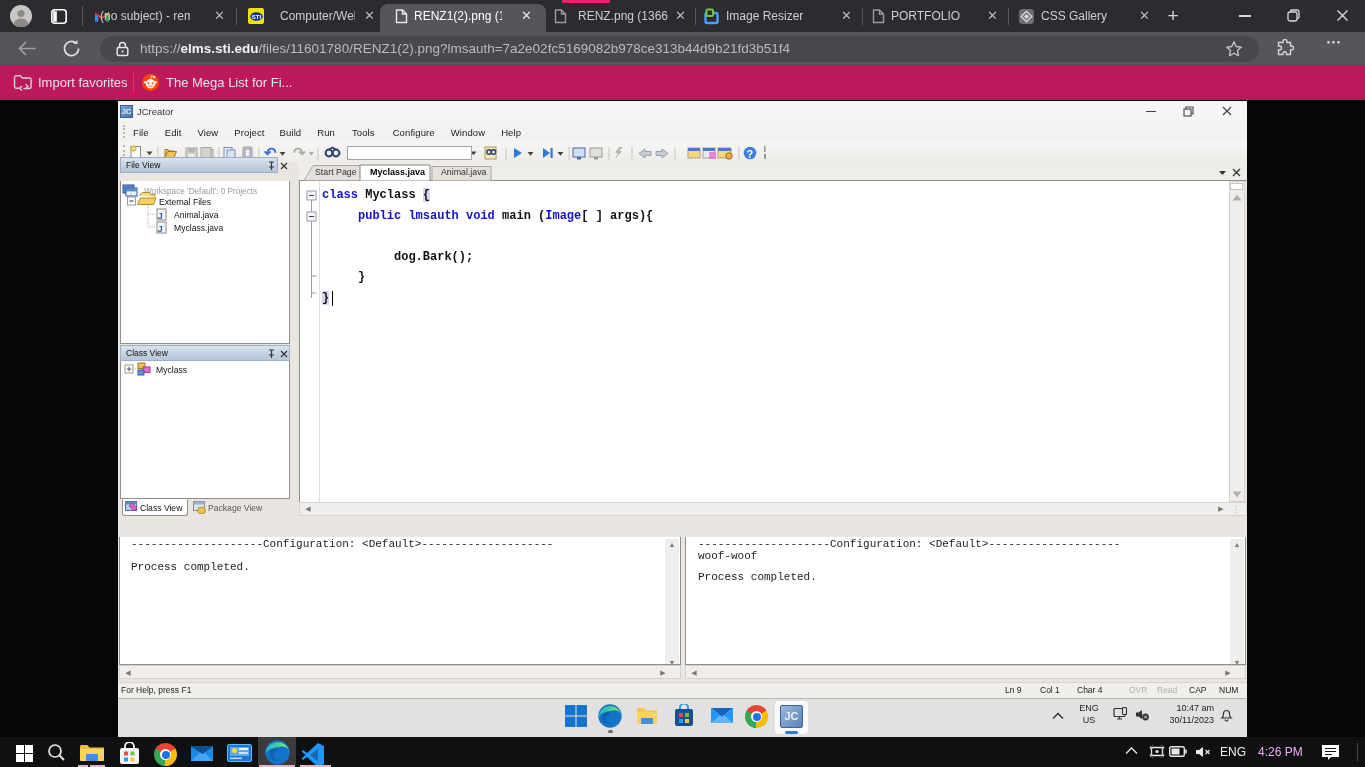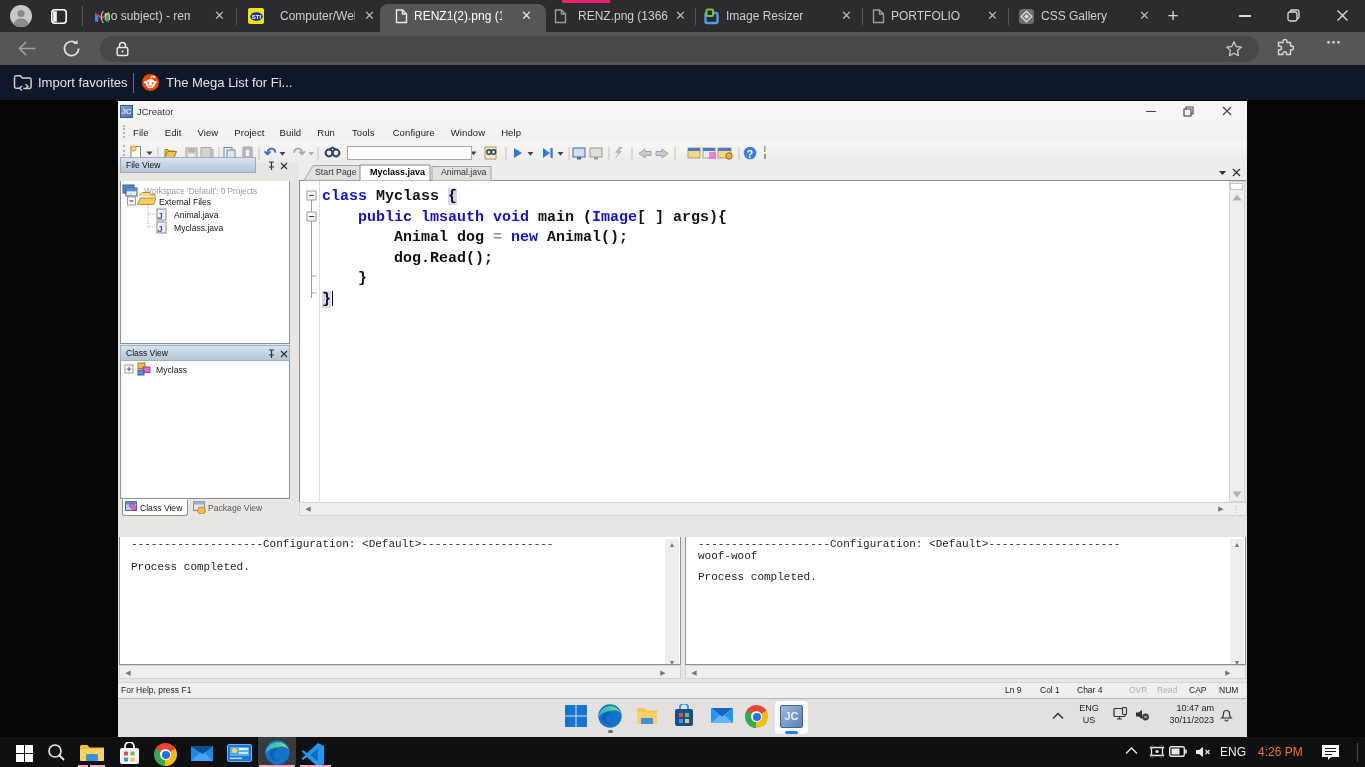--- a/index.html
+++ b/index.html
@@ -6,33 +6,33 @@
 #root{position:relative;width:1365px;height:767px}
 
 #tabbar{left:0;top:0;width:1365px;height:32px;background:#2b2c2f}
 .tabtxt{font-size:12px;color:#cdced0;white-space:nowrap;overflow:hidden}
 .tabx{color:#b8b9bb;font-size:13px;line-height:12px}
 .tdiv{width:1px;height:17px;background:#55565a;top:8px}
 
 #addr{left:0;top:32px;width:1365px;height:33px;background:#54565b}
 #pill{left:100px;top:3.5px;width:1159px;height:26px;background:#46484d;border-radius:13px}
 
-#fav{left:0;top:65px;width:1365px;height:35px;background:#0f172a}
+#fav{left:0;top:65px;width:1365px;height:35px;background:#be185d}
 
 #viewer{left:0;top:100px;width:1365px;height:637px;background:#060606}
 #shot{left:118px;top:1px;width:1129px;height:636px;background:#f0eeec;font-size:9px;color:#1a1a1a}
 
 #ostb{left:0;top:737px;width:1365px;height:30px;background:#0f1011}
 .pink{top:27.5px;height:2.5px;background:#eeafc6}
 
 .hdr{height:16px;background:linear-gradient(180deg,#d9e3ef 0%,#c3d2e2 55%,#b6c6d8 100%);border:1px solid #9daebf;font-size:8.5px;color:#111;line-height:15px;padding-left:5px}
 .white{background:#fff;border:1px solid #928f8a;border-top:none}
 .sb{background:#f0eeec;border:1px solid #d6d2cc}
 .arr{font-size:7px;color:#7a7670;text-align:center;line-height:11px}
-.code{font-family:"Liberation Mono",monospace;font-weight:bold;font-size:15px;color:#111;white-space:pre;letter-spacing:0}
+.code{font-family:"Liberation Mono",monospace;font-weight:bold;font-size:12px;color:#111;white-space:pre;letter-spacing:0}
 .kw{color:#1212cf}
 .op{color:#8890a0}
 .hl{background:#d6d6f2}
 .out{font-family:"Liberation Mono",monospace;font-size:11px;color:#222;white-space:pre}
 .chromeico{width:23px;height:23px;border-radius:50%;background:conic-gradient(from 60deg,#fbbc04 0 120deg,#34a853 0 240deg,#ea4335 0 360deg);position:relative}
 .chromeico:before{content:"";position:absolute;left:50%;top:50%;width:11px;height:11px;margin:-5.5px;border-radius:50%;background:#fff}
 .chromeico:after{content:"";position:absolute;left:50%;top:50%;width:8px;height:8px;margin:-4px;border-radius:50%;background:#1a73e8}
 </style></head>
 <body>
 <div id="root">
@@ -129,20 +129,21 @@
  <svg class="a" style="left:62px;top:7px" width="19" height="19">
         <path d="M16.6 9.5a7.1 7.1 0 1 1-2.1-5" fill="none" stroke="#dfe0e1" stroke-width="1.7"></path>
         <path d="M15.5 1v4h-4z" fill="#dfe0e1"></path>
       </svg>
  <div class="a" id="pill">
   <svg class="a" style="left:16px;top:5px" width="13" height="16">
           <rect x="1.2" y="6.5" width="10.6" height="8" rx="1.5" fill="none" stroke="#e6e7e8" stroke-width="1.5"></rect>
           <path d="M3.5 6.5V4.5a3 3 0 0 1 6 0v2" fill="none" stroke="#e6e7e8" stroke-width="1.5"></path>
           <circle cx="6.5" cy="10.5" r="1.1" fill="#e6e7e8"></circle>
         </svg>
+  <div class="a" style="left:40px;top:5px;font-size:13.5px;color:#b9bbbd;white-space:nowrap">https://<span style="color:#f2f3f4;font-weight:bold">elms.sti.edu</span>/files/11601780/RENZ1(2).png?lmsauth=7a2e02fc5169082b978ce313b44d9b21fd3b51f4</div>
   <svg class="a" style="left:1125px;top:4px" width="18" height="18">
           <path d="M9 1.8 11.2 6.5 16.3 7.1 12.5 10.6 13.5 15.7 9 13.2 4.5 15.7 5.5 10.6 1.7 7.1 6.8 6.5z" fill="none" stroke="#c7c8ca" stroke-width="1.3" stroke-linejoin="round"></path>
         </svg>
  </div>
  <svg class="a" style="left:1276px;top:7px" width="18" height="18">
         <path d="M7 2.5a2 2 0 0 1 4 0v1h3.5V7h1a2 2 0 0 1 0 4h-1v4.5h-4v-1a1.8 1.8 0 0 0-3.6 0v1H2.5V11h1a2 2 0 0 0 0-4h-1V3.5H7z" fill="none" stroke="#d5d6d8" stroke-width="1.4"></path>
       </svg>
  <div class="a tdiv" style="left:1313px;top:40px;height:17px;background:#6c6e72"></div>
  <div class="a" style="left:1326px;top:1px;width:24px;color:#d8d9da;font-size:15px;letter-spacing:1.5px;font-weight:bold">⋯</div>
 </div>
@@ -250,21 +251,21 @@
   <circle cx="620" cy="8" r="6.3" fill="#3d7ede"></circle>
             <text x="616.5" y="12.5" font-size="11" fill="#fff">?</text>
   <rect x="634" y="1" width="1.5" height="6" fill="#9a9690"></rect>
             <rect x="634" y="9" width="5" height="5" fill="#9a9690"></rect>
   </g>
  </svg>
  <div class="a" style="left:229px;top:44.5px;width:125px;height:14px;background:#fff;border:1px solid #a9a49e"></div>
 
  <div class="a" style="left:0;top:62px;width:1129px;height:535px;background:#e9e6e2"></div>
 
- <div class="a hdr" style="left:2px;top:56px;width:136px">File View
+ <div class="a hdr" style="left:2px;top:56px;width:158px">File View
    <svg class="a" style="left:146px;top:3px" width="9" height="10">
             <path d="M2 1h5M4.5 1v5M2 6h5M4.5 6v3" stroke="#333" stroke-width="1.2" fill="none"></path>
           </svg>
    <svg class="a" style="left:159px;top:3.5px" width="8" height="8">
             <path d="M1 1 7 7M7 1 1 7" stroke="#333" stroke-width="1.2"></path>
           </svg>
  </div>
  <div class="a white" style="left:2px;top:80px;width:170px;height:163px"></div>
  <svg class="a" style="left:4px;top:82px" width="166" height="60">
   <g>
@@ -350,22 +351,21 @@
 
  <svg class="a" style="left:188px;top:86px" width="16" height="120">
   <rect x="1" y="4" width="9" height="9" fill="#f4f4fa" stroke="#9a9ab2"></rect>
           <path d="M3 8.5h5" stroke="#444"></path>
   <rect x="1" y="25" width="9" height="9" fill="#f4f4fa" stroke="#9a9ab2"></rect>
           <path d="M3 29.5h5" stroke="#444"></path>
   <path d="M5.5 13v12M5.5 34v60M5.5 89h5M5.5 106h5M5.5 94v17" stroke="#9a9ab2" fill="none"></path>
  </svg>
  <div class="code a" style="left:204px;top:87px"><span class="kw">class</span> Myclass <span class="hl">{</span></div>
  <div class="code a" style="left:240px;top:107.5px"><span class="kw">public lmsauth void</span> main (<span class="kw">Image</span>[ ] args){</div>
- <div class="code a" style="left:276px;top:128px">Animal dog <span class="op">=</span> <span class="kw">new</span> Animal();</div>
- <div class="code a" style="left:276px;top:148.5px">dog.Read();</div>
+ <div class="code a" style="left:276px;top:148.5px">dog.Bark();</div>
  <div class="code a" style="left:240px;top:169px">}</div>
  <div class="code a" style="left:204px;top:189.5px"><span class="hl">}</span></div>
  <div class="a" style="left:213.5px;top:190px;width:1.5px;height:15px;background:#000"></div>
 
  <div class="a sb" style="left:1111px;top:80px;width:16px;height:321px"></div>
  <div class="a" style="left:1112px;top:82px;width:13px;height:7px;background:#fefefe;border:1px solid #c9c5bf"></div>
  <svg class="a" style="left:1114px;top:93px" width="10" height="7">
           <path d="M5 0.5 9.5 6.5H0.5z" fill="#b2afaa"></path>
         </svg>
  <svg class="a" style="left:1114px;top:390px" width="10" height="7">
@@ -545,19 +545,19 @@
  <svg class="a" style="left:1169px;top:9px" width="18" height="11">
         <rect x="0.7" y="0.7" width="14.6" height="9.6" rx="1.5" fill="none" stroke="#e8e8e8" stroke-width="1.4"></rect>
         <rect x="2.5" y="2.5" width="8" height="6" fill="#e8e8e8"></rect>
         <rect x="16.2" y="3.5" width="1.6" height="4" fill="#e8e8e8"></rect>
       </svg>
  <svg class="a" style="left:1195px;top:8px" width="16" height="14">
         <path d="M1 5v4h3L8 12V2L4 5z" fill="#e8e8e8"></path>
         <path d="M10.5 5 14.5 9M14.5 5 10.5 9" stroke="#e8e8e8" stroke-width="1.4"></path>
       </svg>
  <div class="a" style="left:1220px;top:8px;font-size:12px;color:#f2f2f2">ENG</div>
- <div class="a" style="left:1258px;top:8px;font-size:12px;color:#f97316">4:26 PM</div>
+ <div class="a" style="left:1258px;top:8px;font-size:12px;color:#f0abfc">4:26 PM</div>
  <svg class="a" style="left:1321px;top:7px" width="19" height="17">
         <path d="M1 1h17v12h-8l-3 3v-3H1z" fill="#fff"></path>
         <path d="M4 4.5h11M4 7.5h11M4 10.5h7" stroke="#0f1011" stroke-width="1.2"></path>
       </svg>
  <div class="a" style="left:1357px;top:6px;width:1px;height:18px;background:#4a4a4a"></div>
 </div>
 </div>
 </body></html>

